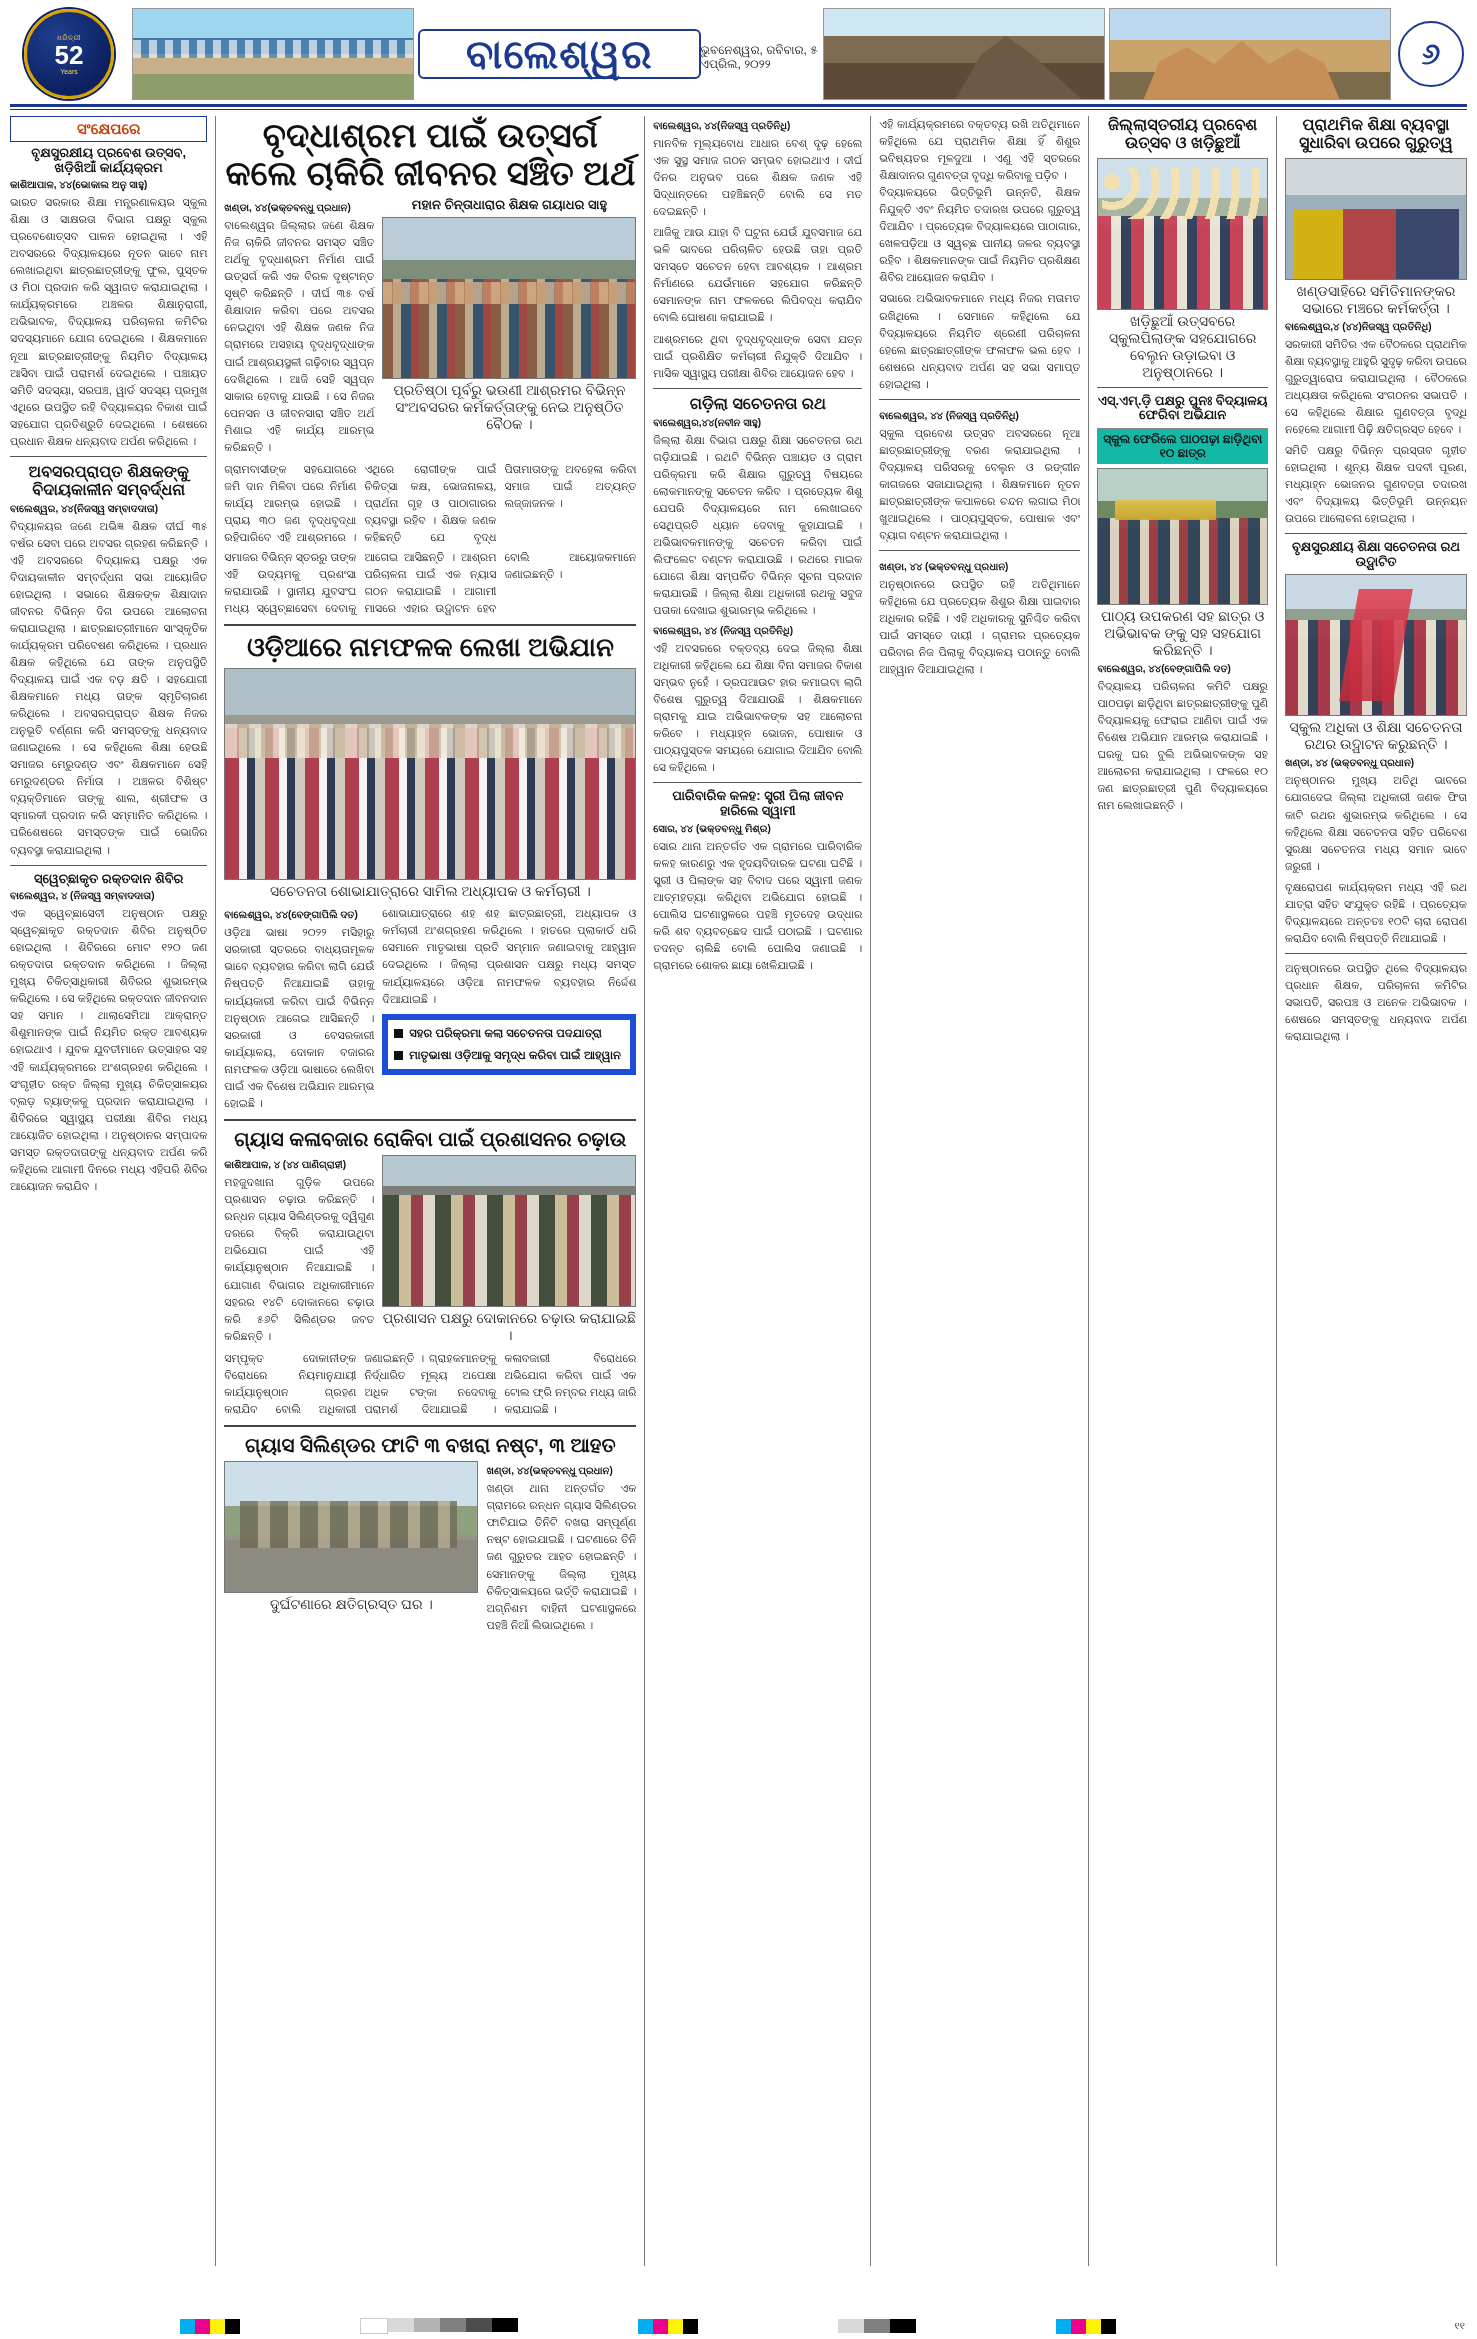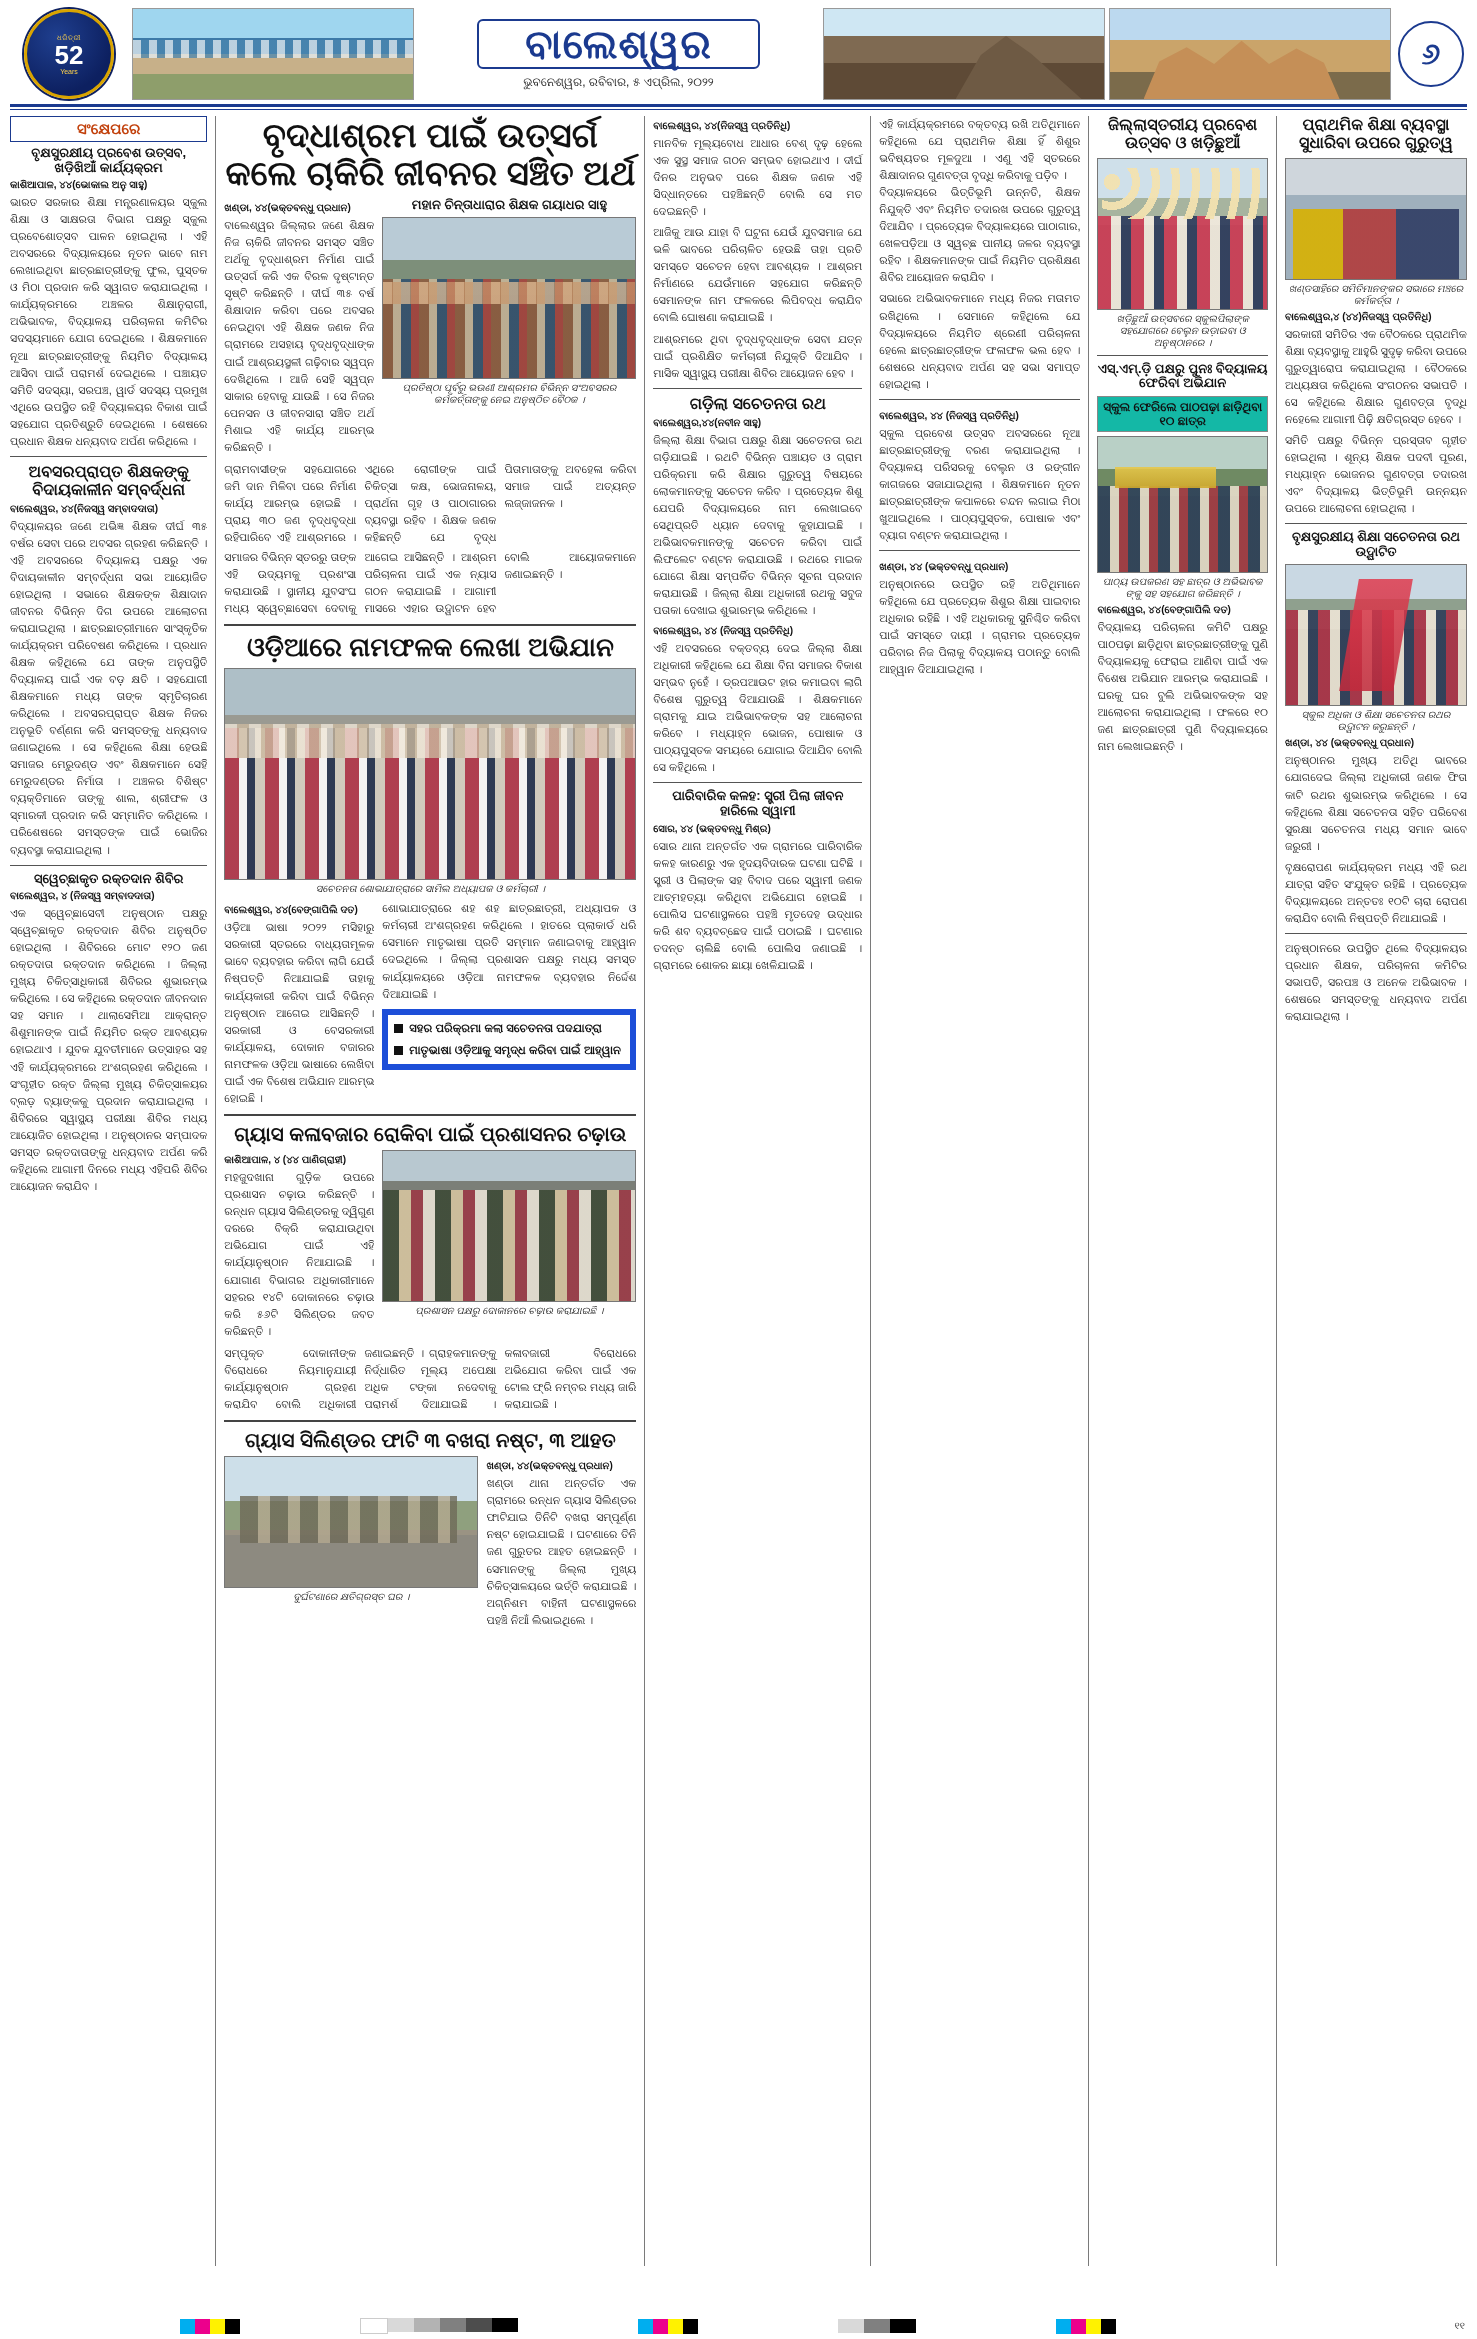--- a/index.html
+++ b/index.html
@@ -28,21 +28,21 @@
   .mast-photo{width:280px;border:1px solid #999;overflow:hidden;position:relative;}
   .mast-photo.p1{background:linear-gradient(#9fd6ef 0 32%, #3c7aa8 32% 50%, #c7b089 50% 72%, #8e9e6b 72% 100%);}
   .mast-photo.p1::after{content:"";position:absolute;left:0;top:34%;width:100%;height:20%;
     background:repeating-linear-gradient(90deg,#e6eef2 0 8px,#4b87b0 8px 16px);opacity:.75;}
   .mast-photo.p3{background:linear-gradient(#cfe7f3 0 30%, #7f6a52 30% 60%, #5e4a36 60% 100%);}
   .mast-photo.p3::after{content:"";position:absolute;right:8%;bottom:0;width:45%;height:70%;
     background:#6e5a44;clip-path:polygon(0 100%,20% 30%,40% 0,60% 28%,100% 100%);}
   .mast-photo.p4{background:linear-gradient(#bcd9ef 0 35%, #caa46a 35% 70%, #7b6b4b 70% 100%);}
   .mast-photo.p4::after{content:"";position:absolute;left:12%;bottom:0;width:70%;height:72%;
     background:#c58f57;clip-path:polygon(0 100%,8% 42%,22% 20%,36% 46%,50% 10%,64% 46%,78% 22%,92% 44%,100% 100%);}
-  .mast-center{flex:1;display:flex;flex-direction:column;align-items:center;justify-content:center;}
+  .mast-center{flex:1;display:flex;flex-direction:row;align-items:center;justify-content:center;}
   .mast-title-box{
     border:2px solid #1b3a8f;border-radius:6px;
     padding:2px 46px;background:#fff;
   }
   .mast-title{font-size:40px;font-weight:bold;color:#1b3a8f;letter-spacing:1px;line-height:1.05;}
   .mast-date{font-size:12px;color:#222;margin-top:6px;}
   .page-no{width:72px;display:flex;align-items:center;justify-content:center;}
   .page-no-circle{
     width:62px;height:62px;border:2px solid #1b3a8f;border-radius:50%;
     display:flex;align-items:center;justify-content:center;
@@ -66,21 +66,21 @@
   
   .hl{font-weight:bold;color:#111;line-height:1.12;}
   .h-huge{font-size:34px;text-align:center;}
   .h-big{font-size:26px;text-align:center;}
   .h-mid{font-size:20px;text-align:center;}
   .h-sm{font-size:16px;text-align:center;}
   .h-xs{font-size:13px;text-align:center;}
   .byline{font-size:10px;font-weight:bold;margin:4px 0 3px 0;}
   .body{font-size:11px;line-height:1.55;text-align:justify;color:#1a1a1a;hyphens:auto;}
   .body.three{column-count:3;column-gap:8px;}
-  .cap{font-size:10px;text-align:center;margin-top:3px;color:#222;font-style:italic;}
+  .cap{font-size:14px;text-align:center;margin-top:3px;color:#222;}
   .sep{height:1px;background:#555;margin:6px 0;}
   .sep-d{border-top:2px double #444;margin:7px 0;height:0;}
 
   .boxhead{
     border:1px solid #1b3a8f;text-align:center;font-weight:bold;
     font-size:15px;color:#c2410c;padding:3px 2px;margin-bottom:4px;background:#fff;
   }
   .subhead-bar{
     background:#14b8a6;border:1px solid #888;font-weight:bold;font-size:12px;
     text-align:center;padding:3px 2px;margin:5px 0 4px 0;

